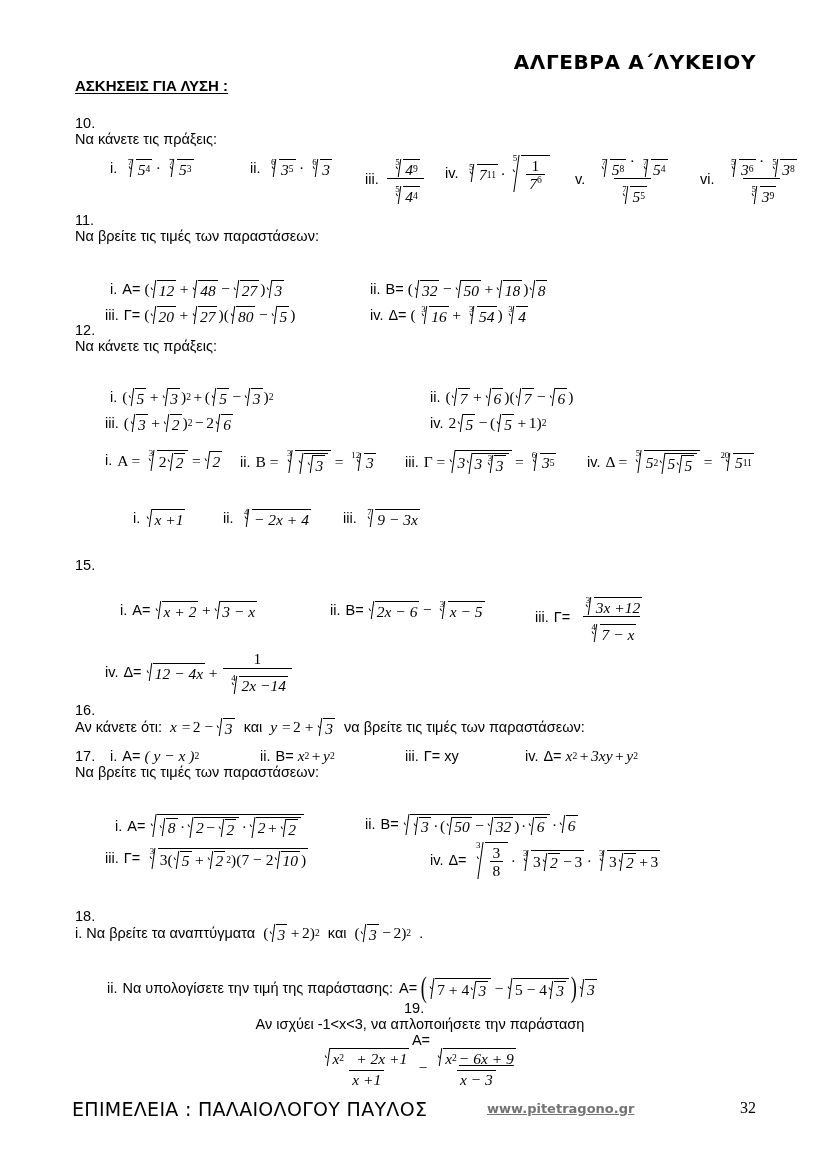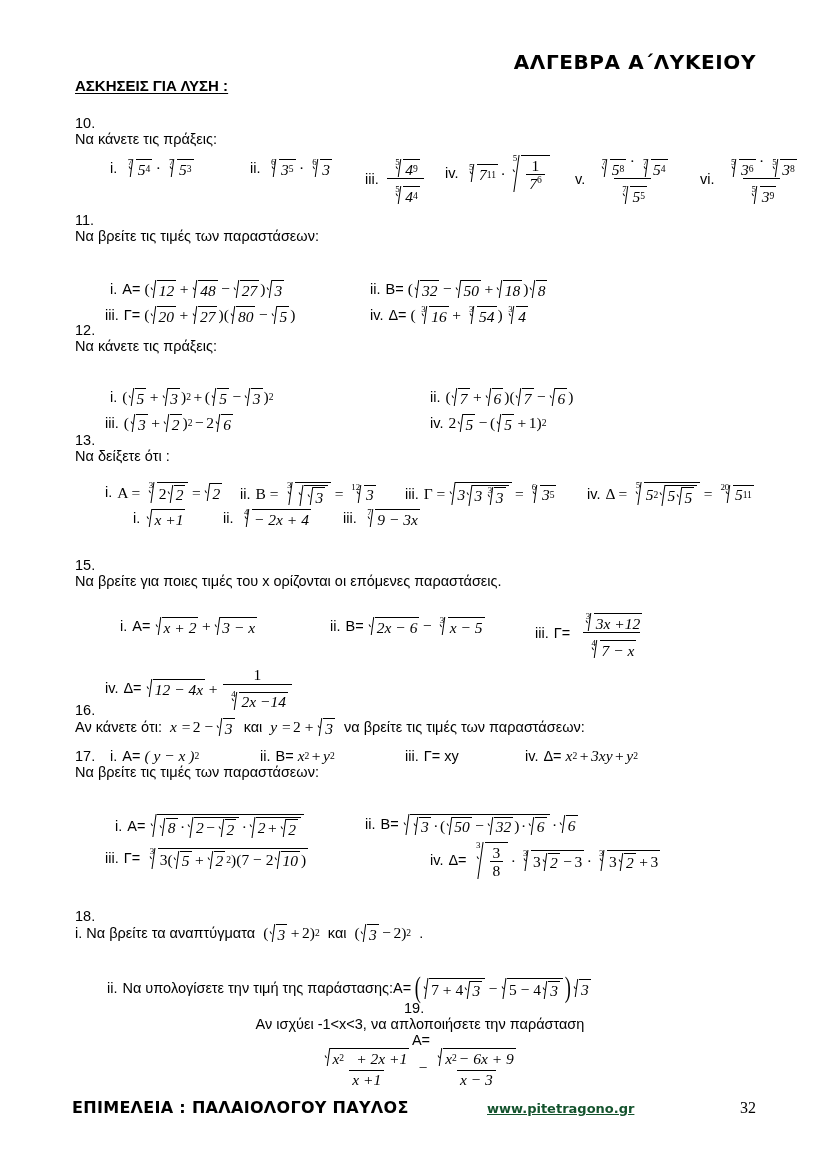--- a/index.html
+++ b/index.html
@@ -98,25 +98,25 @@
     display:inline-block;font-size:1.9em;line-height:.6;
     transform:scaleX(.62);font-family:"Liberation Serif",serif;
     margin:0 -1px;
   }
 
   
   .footer{position:absolute;left:0;right:0;top:1098px;height:30px;}
   .f-left{
     position:absolute;left:72px;top:0;
     font-family:"DejaVu Sans",sans-serif;
-    font-weight:bold;font-size:16px;letter-spacing:.3px;
+    font-weight:normal;font-size:19px;letter-spacing:.3px;
   }
   .f-link{
     position:absolute;left:487px;top:3px;
-    color:#14532d;font-weight:bold;font-size:13px;
+    color:#737373;font-weight:bold;font-size:13px;
     text-decoration:underline;font-family:"DejaVu Sans",sans-serif;
   }
   .f-page{
     position:absolute;left:740px;top:1px;
     font-family:"Liberation Serif",serif;font-size:16px;
   }
 </style>
 </head>
 <body>
 
@@ -514,24 +514,20 @@
                 <span class="v">5</span>
               </span>
             </span><span class="op">+</span><span>1</span>)<sup class="e">2</sup>
         </span>
       </div>
 
     </div>
   </div>
 
   <div class="ex" style="top:432px;">
-    <div class="ex-head">
-      <span class="ex-num">13.</span>
-      <span class="ex-text">Να δείξετε ότι :</span>
-    </div>
     <div class="items" style="height:38px;">
 
       <div class="item" style="left:30px;top:12px;">
         <span class="lbl">i.</span>
         <span class="m">
           <span style="margin-right:3px;">Α =</span>
           <span class="rad">
               <span class="idx">3</span>
               <span class="surd"></span>
               <span class="rbody">
@@ -696,21 +692,20 @@
               </span>
             </span>
           </span>
       </div>
     </div>
   </div>
 
   <div class="ex" style="top:557px;">
     <div class="ex-head">
       <span class="ex-num">15.</span>
-      <span class="ex-text">Να βρείτε για ποιες τιμές του x ορίζονται οι επόμενες παραστάσεις.</span>
     </div>
     <div class="items" style="height:100px;">
 
       <div class="item" style="left:45px;top:22px;">
         <span class="lbl">i.</span>
         <span class="lbl-g">Α=</span>
         <span class="m">
           <span class="rad noidx">
               <span class="surd"></span>
               <span class="rbody">
@@ -1068,21 +1063,21 @@
               <span class="rbody">
                 <span class="v">3</span>
               </span>
             </span><span class="op">−</span><span>2)</span><sup class="e">2</sup></span>
         <span>.</span>
       </span>
     </div>
     <div class="items" style="height:56px;">
       <div class="item" style="left:32px;top:30px;">
         <span class="lbl">ii.</span>
-        <span class="gk" style="">Να υπολογίσετε την τιμή της παράστασης:</span>
+        <span class="gk" style="margin-right:6px;">Να υπολογίσετε την τιμή της παράστασης:</span>
         <span class="gk" style="margin-right:3px;">Α=</span>
         <span class="m">
           <span class="bigp">(</span>
           <span class="rad noidx">
               <span class="surd"></span>
               <span class="rbody">
                 <span>7 + 4</span>
                 <span class="rad noidx">
                   <span class="surd"></span>
                   <span class="rbody">
@@ -1133,21 +1128,21 @@
               </span></span>
           <span class="den"><span class="v">x +1</span></span>
         </span>
         <span class="op">−</span>
         <span class="frac">
           <span class="num"><span class="rad noidx">
                 <span class="surd"></span>
                 <span class="rbody">
                   <span class="v">x</span>
                   <sup class="e">2</sup>
-                  <span class="v" style="margin-left:2px;">− 6x + 9</span>
+                  <span class="v" style="margin-left:2px;text-decoration:underline;">− 6x + 9</span>
                 </span>
               </span></span>
           <span class="den"><span class="v">x − 3</span></span>
         </span>
       </span>
     </div>
   </div>
 
   <div class="footer">
     <div class="f-left">ΕΠΙΜΕΛΕΙΑ :  ΠΑΛΑΙΟΛΟΓΟΥ ΠΑΥΛΟΣ</div>

